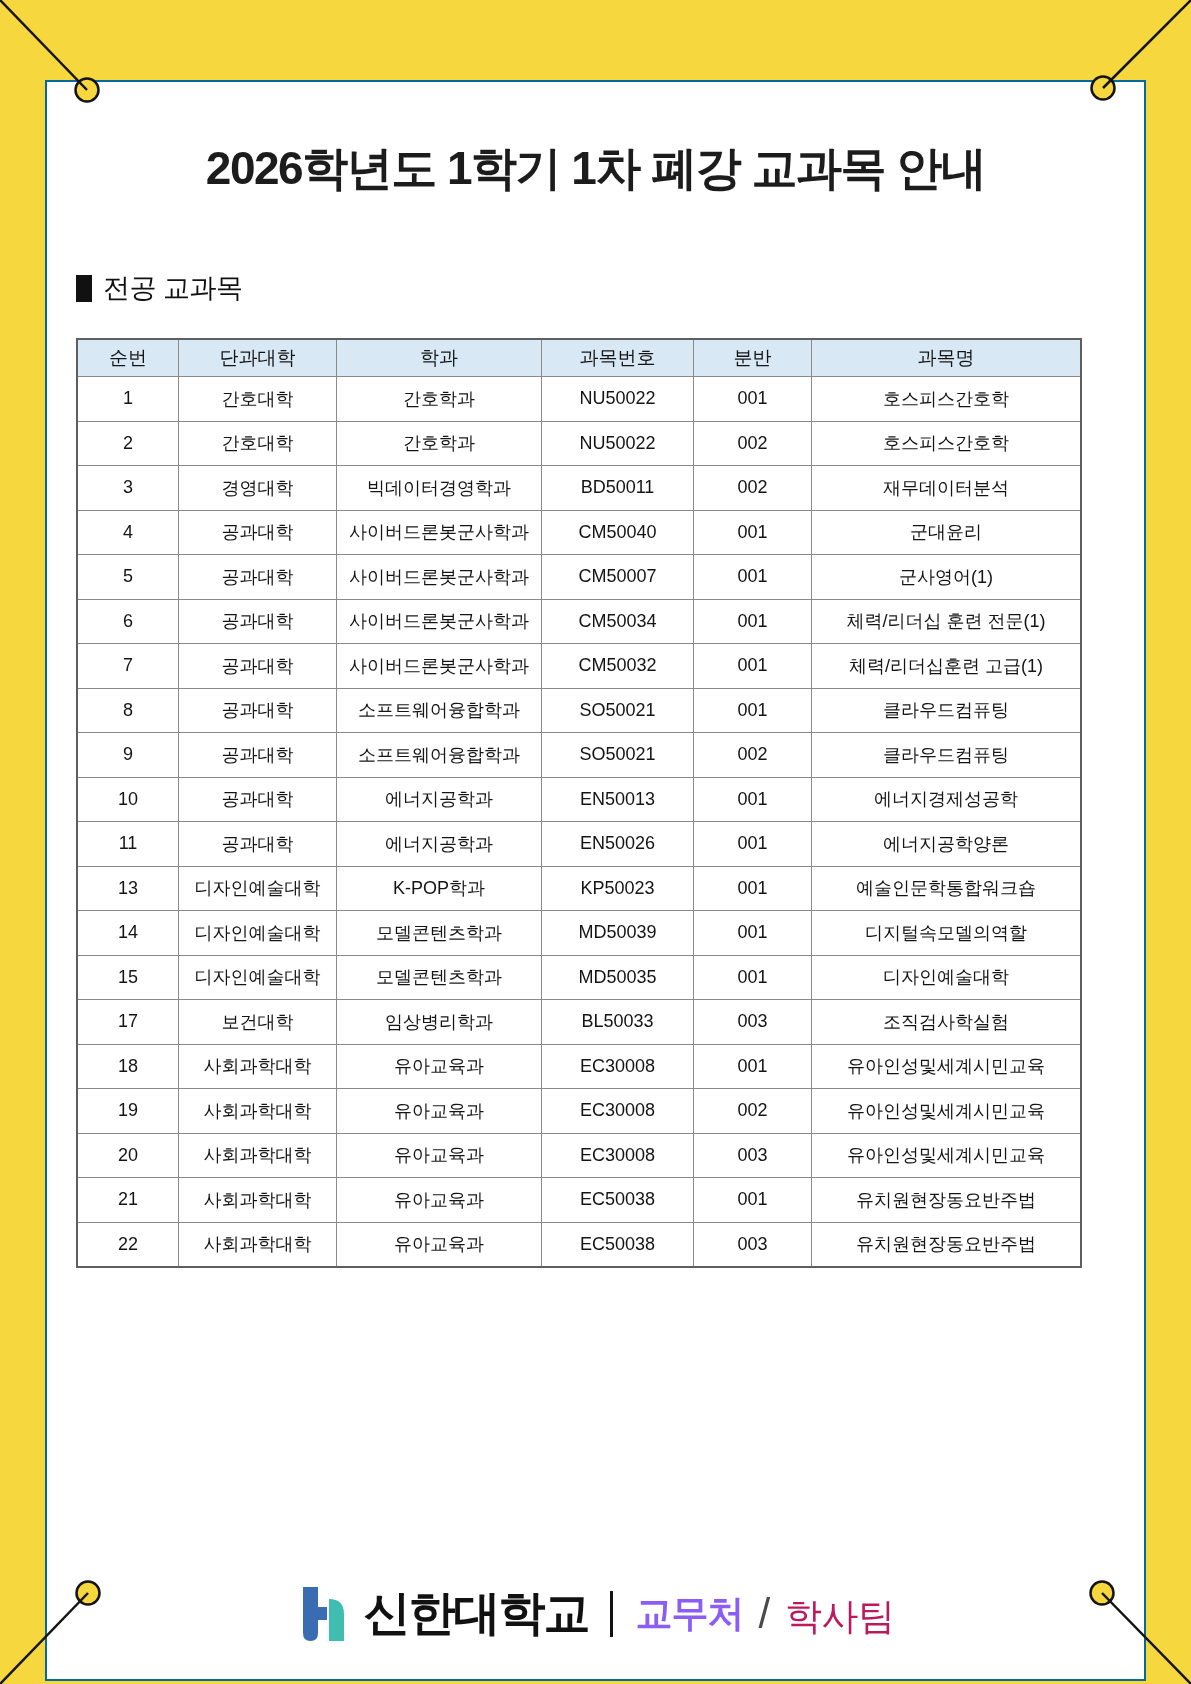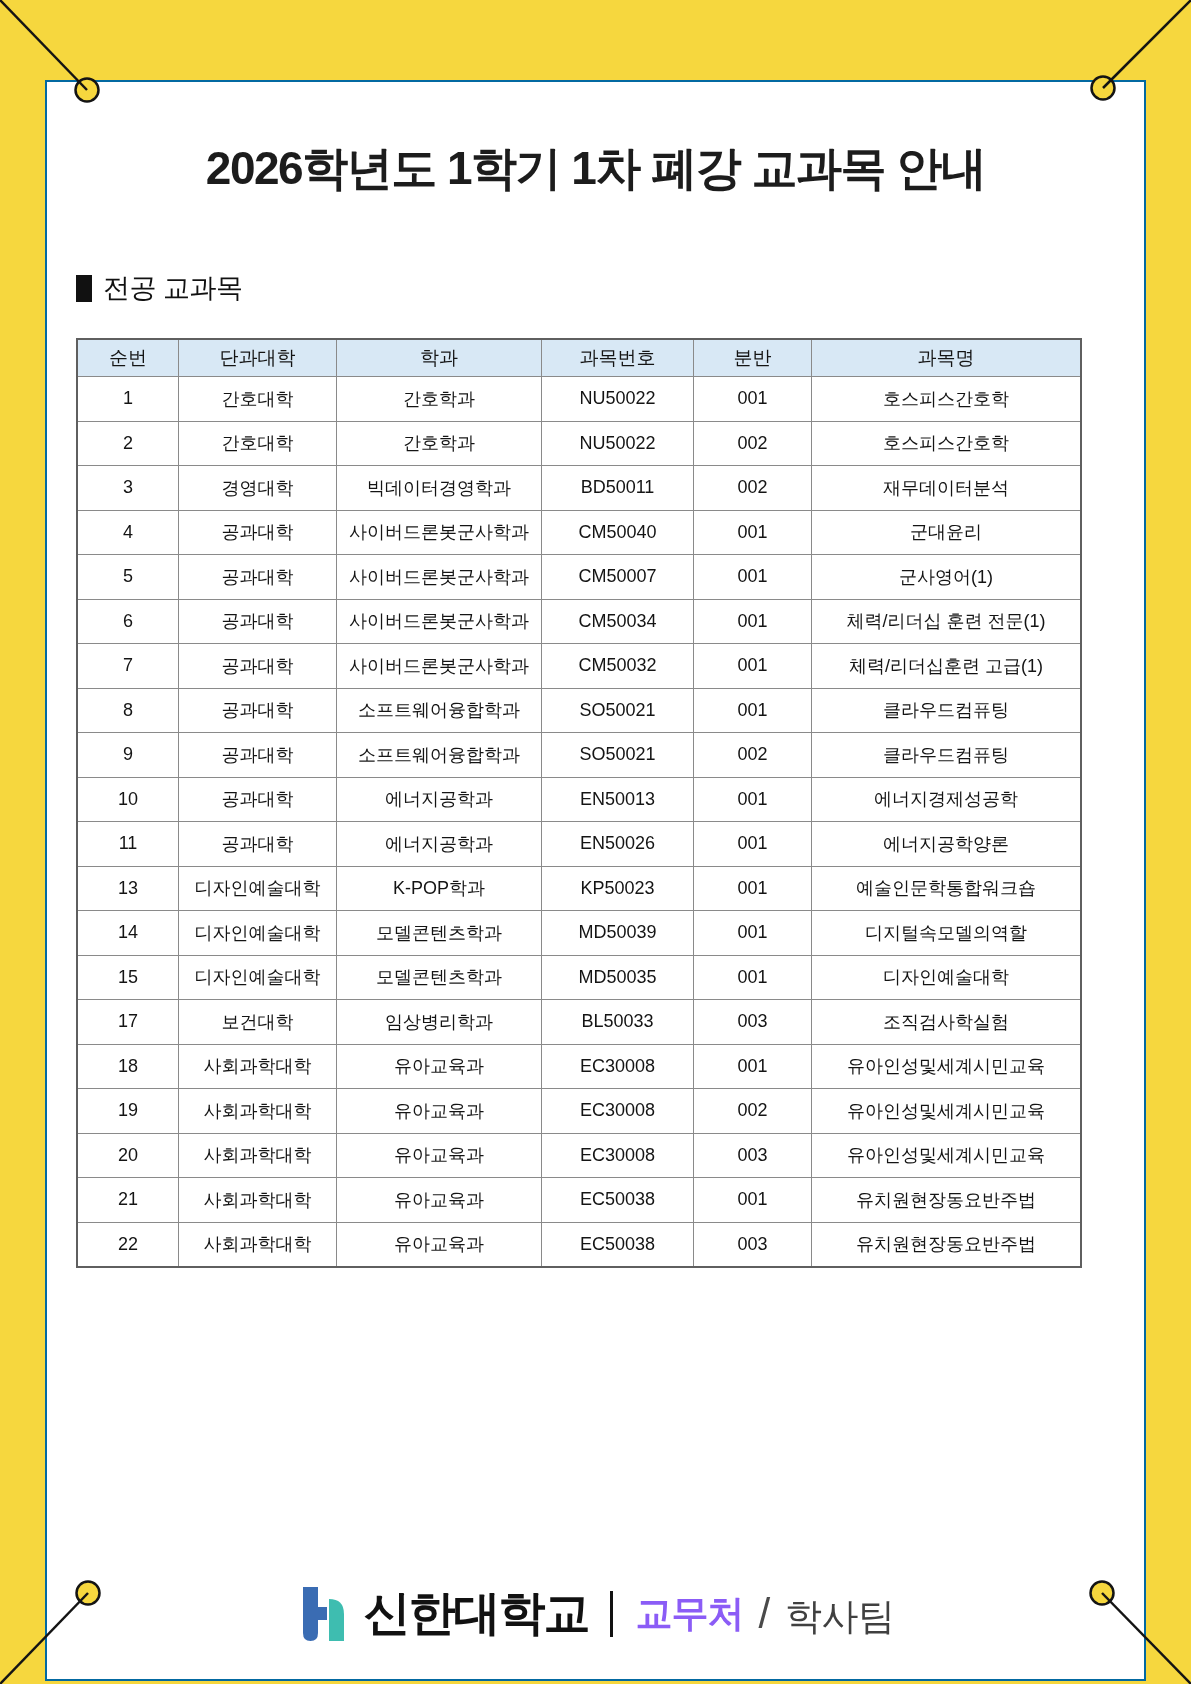--- a/index.html
+++ b/index.html
@@ -64,21 +64,21 @@
     position:absolute; top:1500px; left:0; width:100%;
     display:flex; justify-content:center; align-items:center;
     gap:13px;
     text-align:right;
   }
   .logo-mark { width:54px; height:58px; flex:0 0 auto; }
   .footer-university { font-size:47px; font-weight:900; color:#111111; letter-spacing:-2px; }
   .footer-divider { width:3px; height:46px; background:#111111; margin:0 9px; }
   .footer-office { font-size:37px; font-weight:800; color:#8b5cf6; letter-spacing:-1px; }
   .footer-slash { font-size:42px; font-weight:300; color:#4a4a4a; margin:0 2px; }
-  .footer-team { font-size:37px; font-weight:400; color:#404040; letter-spacing:-0.5px;margin-top:7px; }
+  .footer-team { font-size:37px; font-weight:400; color:#be185d; letter-spacing:-0.5px;margin-top:7px; }
 </style>
 </head>
 <body>
 
 <div class="canvas">
 
   <div class="paper">
 
     <div class="doc-title">2026학년도 1학기 1차 폐강 교과목 안내</div>
 

